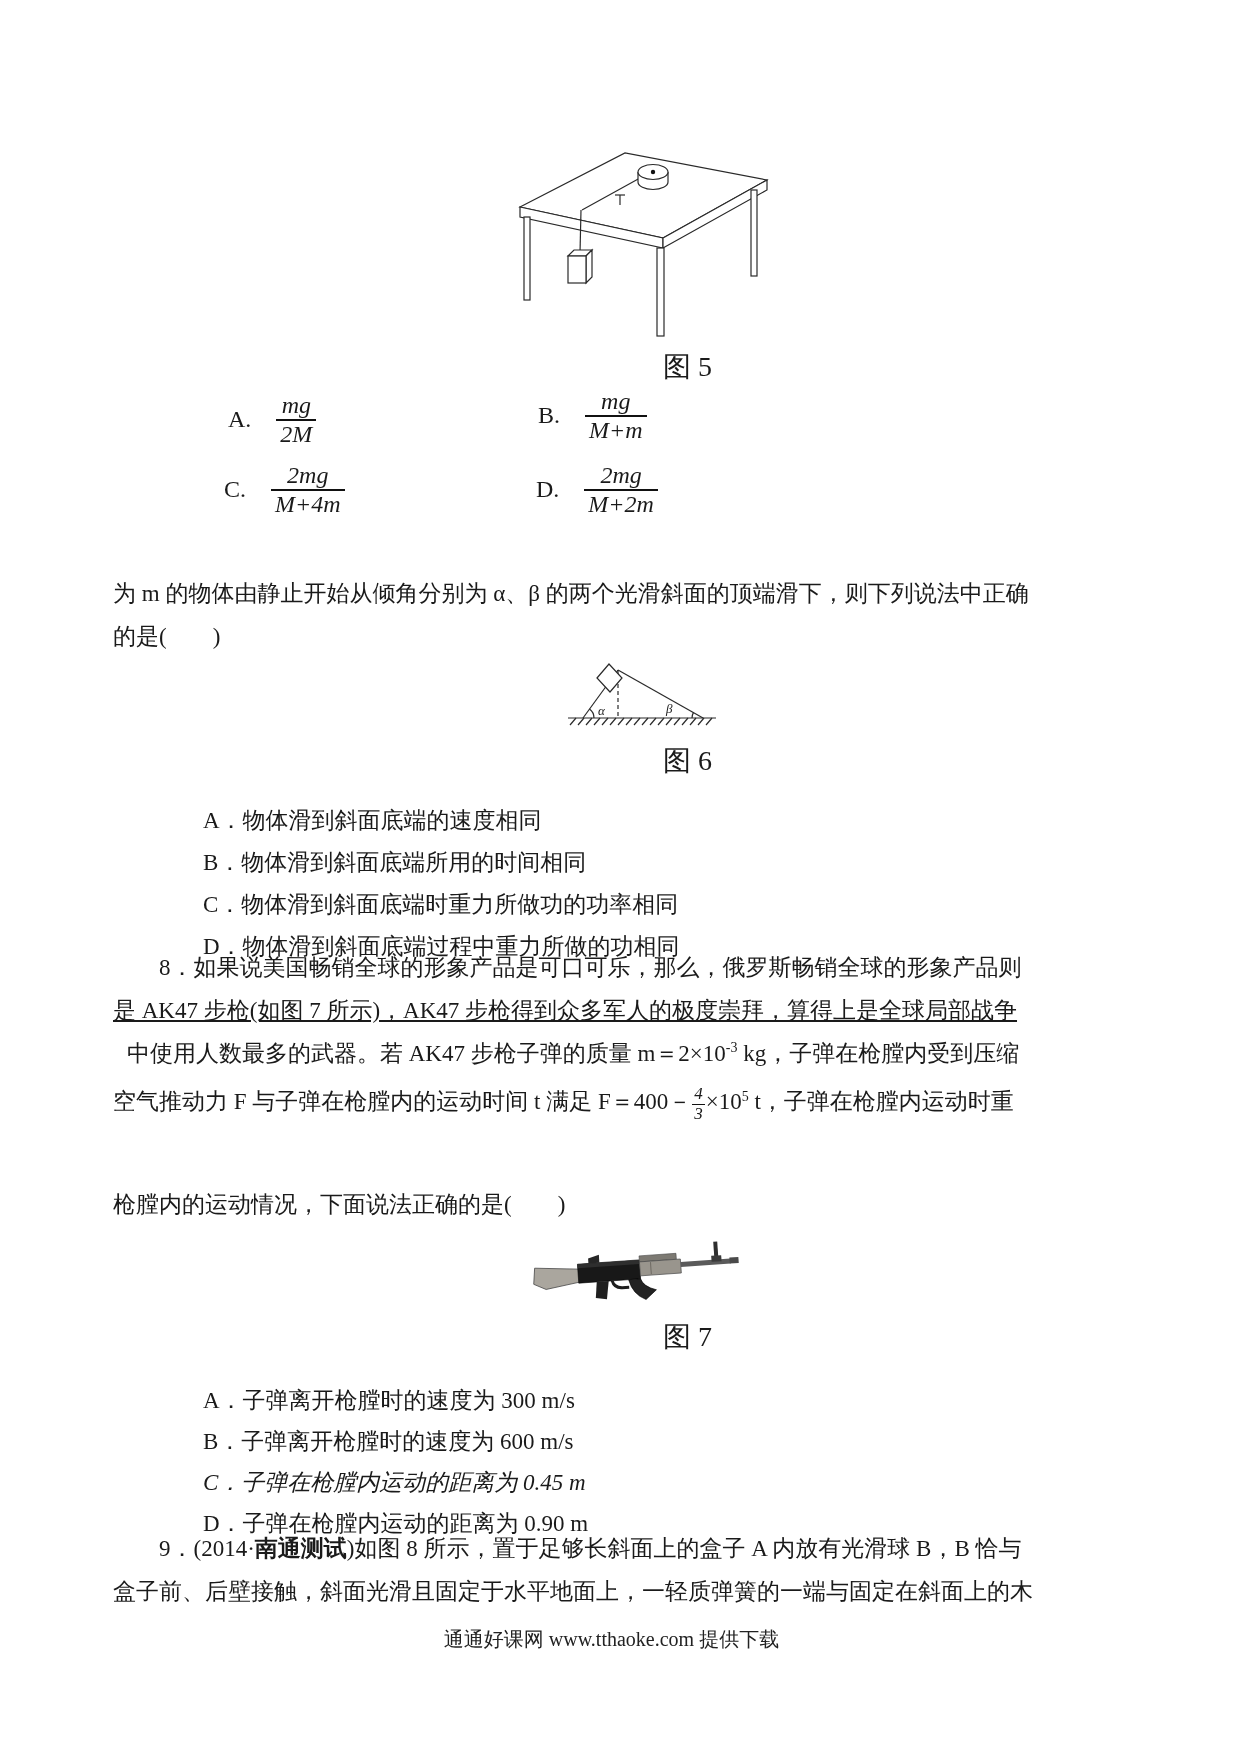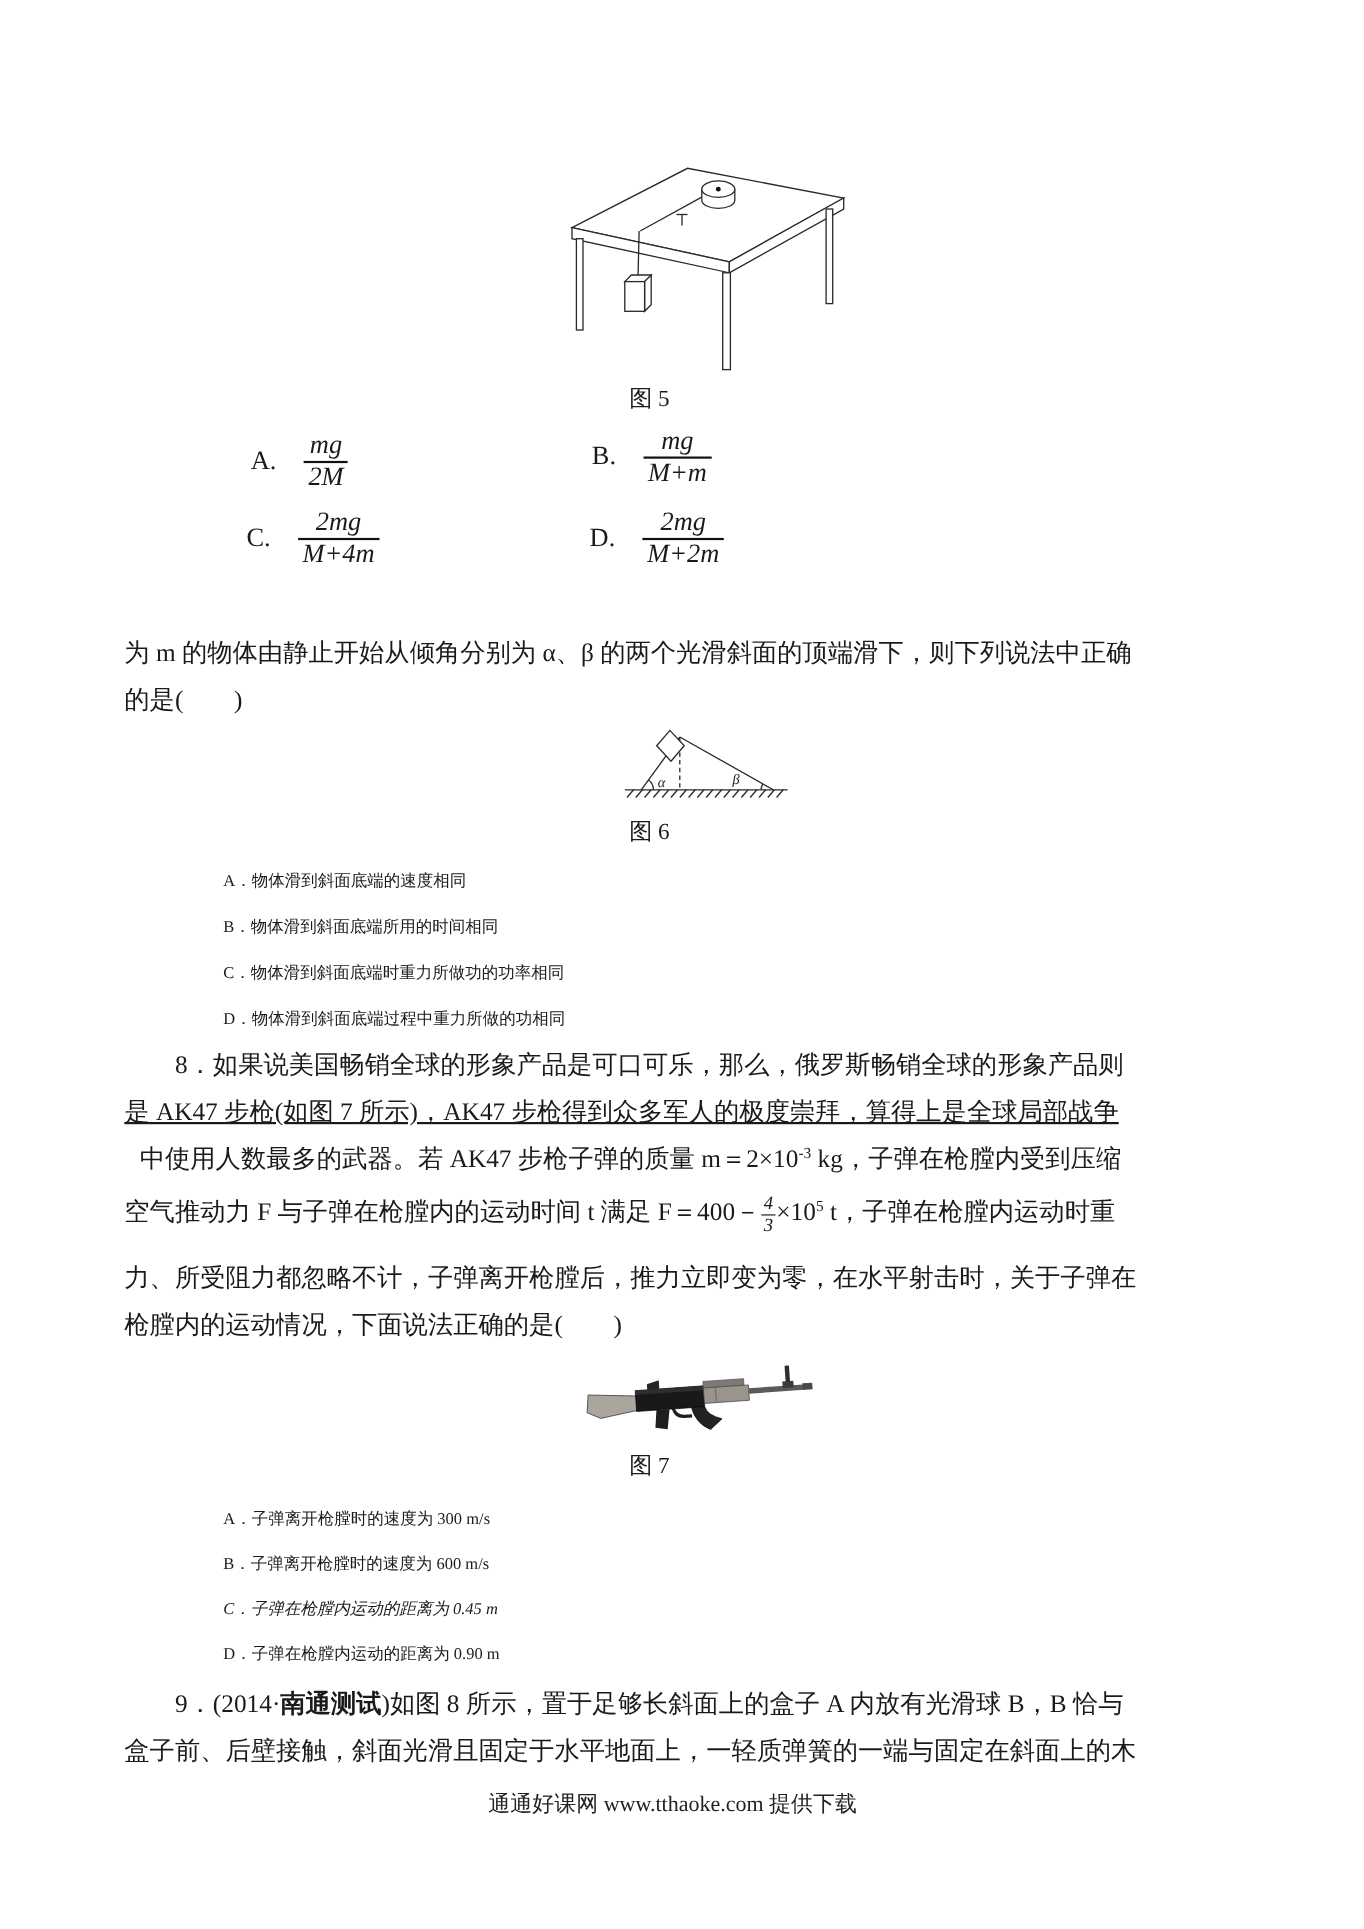--- a/index.html
+++ b/index.html
@@ -3,22 +3,22 @@
 <meta charset="utf-8">
 <style>
   html,body{margin:0;padding:0;background:#e8e8e8;}
   .page{
     position:relative;width:1240px;height:1754px;margin:0 auto;background:#ffffff;
     font-family:"Liberation Serif","DejaVu Serif",serif;color:#1a1a1a;overflow:hidden;
   }
   .tline{position:absolute;font-size:23px;line-height:30px;white-space:nowrap;}
   .indent{padding-left:46px;}
   .kaiti{font-weight:bold;}
-  .caption{position:absolute;left:572px;width:140px;text-align:left;font-size:21px;white-space:nowrap;}
-  .optline{position:absolute;font-size:15px;line-height:30px;white-space:nowrap;}
+  .caption{position:absolute;left:572px;width:140px;text-align:right;font-size:28px;white-space:nowrap;}
+  .optline{position:absolute;font-size:23px;line-height:30px;white-space:nowrap;margin-top:20px;}
   .fracopt{position:absolute;display:flex;align-items:center;font-size:24px;}
   .fracopt .olabel{font-style:normal;margin-right:1px;}
   .vfrac{display:inline-flex;flex-direction:column;align-items:center;line-height:1.12;font-style:italic;margin-left:24px;}
   .vfrac .den{border-top:2px solid #111;padding:0 4px;}
   .vfrac .num{padding:0 4px;}
   .ifrac{display:inline-flex;flex-direction:column;align-items:center;vertical-align:middle;
          font-size:17px;line-height:1.1;font-style:italic;margin:0 1px;}
   .ifrac .den{border-top:1.5px solid #111;padding:0 2px;}
   .sup{vertical-align:super;font-size:14px;line-height:0;}
   .footer{position:absolute;left:0;width:1223px;text-align:center;font-size:20px;color:#222;}
@@ -150,21 +150,20 @@
   <div class="tline" style="left:113px;top:996px;text-decoration:underline;">是 AK47 步枪(如图 7 所示)，AK47 步枪得到众多军人的极度崇拜，算得上是全球局部战争</div>
   <div class="tline" style="left:127px;top:1039px;">
     <span>中使用人数最多的武器。若 AK47 步枪子弹的质量 m＝2×10</span><span class="sup">-3</span><span> kg，子弹在枪膛内受到压缩</span>
   </div>
   <div class="tline" style="left:113px;top:1085px;">
     <span>空气推动力 F 与子弹在枪膛内的运动时间 t 满足 F＝400－</span><span class="ifrac">
         <span>4</span>
         <span class="den">3</span>
       </span><span>×10</span><span class="sup">5</span><span> t，子弹在枪膛内运动时重</span>
   </div>
-  <div class="tline" style="left:113px;top:1147px;">力、所受阻力都忽略不计，子弹离开枪膛后，推力立即变为零，在水平射击时，关于子弹在</div>
   <div class="tline" style="left:113px;top:1190px;">枪膛内的运动情况，下面说法正确的是(　　)</div>
 
   <svg style="left:533px;top:1236px;" width="212" height="70" viewBox="0 0 212 70">
     <g transform="rotate(-4 105 34)">
 
       <polygon points="2,25 46,29 46,42 12,47 0,41" fill="#aaa69e" stroke="#4a4a4a" stroke-width="0.8"></polygon>
 
       <rect x="45" y="24" width="62" height="19" fill="#181818" stroke="#000" stroke-width="0.6"></rect>
       <rect x="45" y="24" width="62" height="4" fill="#2e2e2e"></rect>
 

